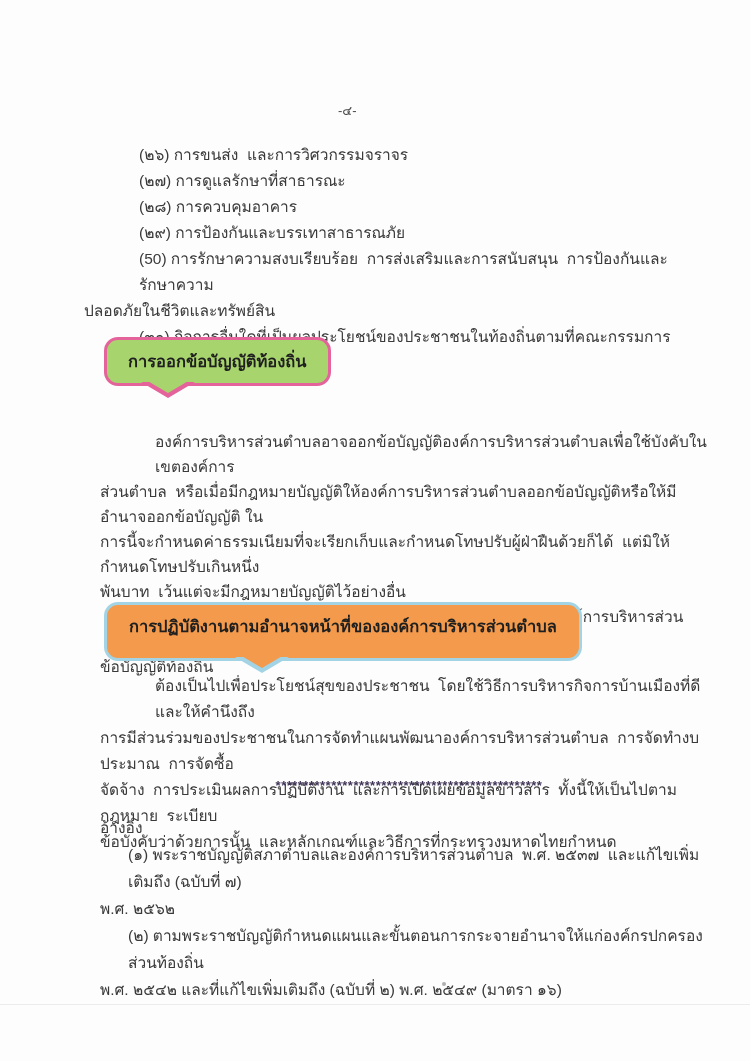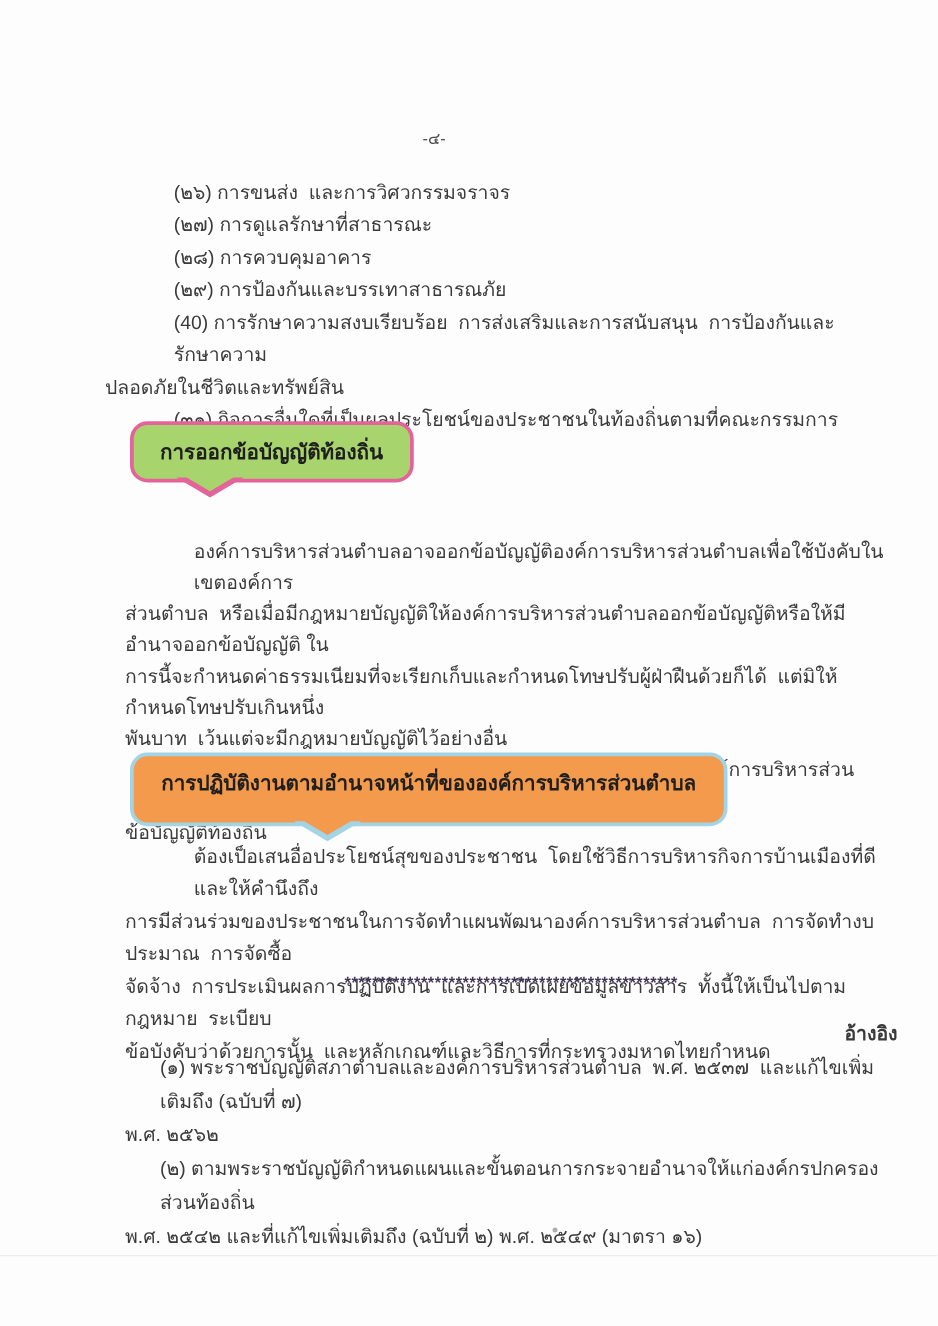--- a/index.html
+++ b/index.html
@@ -40,39 +40,39 @@
   .ordinance-paras{position:absolute;left:100px;top:408px;width:618px;
                    font-size:15.5px;line-height:25px;margin-top:21px;}
   .performance-para{position:absolute;left:100px;top:673px;width:618px;
                     font-size:15.5px;line-height:26px;}
 
   .divider{position:absolute;left:100px;top:778px;width:618px;text-align:center;
            color:var(--divider-color);font-size:13px;letter-spacing:0.5px;font-weight:bold;}
 
   .references{position:absolute;left:100px;top:814px;width:618px;
               font-size:15.5px;line-height:27px;}
-  .ref-heading{font-weight:bold;text-align:right;}
+  .ref-heading{font-weight:normal;}
 
   .speck{position:absolute;left:442px;top:982px;width:4px;height:4px;
          background:#9a9a9a;border-radius:50%;opacity:.8;}
   .scan-line{position:absolute;left:0;top:1004px;width:750px;height:1px;background:#ececec;}
 </style>
 </head>
 <body>
 
 <div class="page">
 
   <div class="page-number">-๔-</div>
 
   <div class="duties-list">
     <div class="line ind">(๒๖) การขนส่ง  และการวิศวกรรมจราจร</div>
     <div class="line ind">(๒๗) การดูแลรักษาที่สาธารณะ</div>
     <div class="line ind">(๒๘) การควบคุมอาคาร</div>
     <div class="line ind">(๒๙) การป้องกันและบรรเทาสาธารณภัย</div>
-    <div class="line ind">(40) การรักษาความสงบเรียบร้อย  การส่งเสริมและการสนับสนุน  การป้องกันและรักษาความ</div>
+    <div class="line ind">(50) การรักษาความสงบเรียบร้อย  การส่งเสริมและการสนับสนุน  การป้องกันและรักษาความ</div>
     <div class="line">ปลอดภัยในชีวิตและทรัพย์สิน</div>
     <div class="line ind">(๓๑) กิจการอื่นใดที่เป็นผลประโยชน์ของประชาชนในท้องถิ่นตามที่คณะกรรมการกำหนด</div>
   </div>
 
   <div class="callout callout-green">
     <span class="label">การออกข้อบัญญัติท้องถิ่น</span>
     <div class="tail-b"></div>
     <div class="tail-f"></div>
   </div>
 
@@ -85,21 +85,21 @@
     <div class="line">ข้อบัญญัติท้องถิ่น</div>
   </div>
 
   <div class="callout callout-orange">
     <span class="label">การปฏิบัติงานตามอำนาจหน้าที่ขององค์การบริหารส่วนตำบล</span>
     <div class="tail-b"></div>
     <div class="tail-f"></div>
   </div>
 
   <div class="performance-para">
-    <div class="line ind">ต้องเป็อเสนอื่อประโยชน์สุขของประชาชน  โดยใช้วิธีการบริหารกิจการบ้านเมืองที่ดี  และให้คำนึงถึง</div>
+    <div class="line ind">ต้องเป็นไปเพื่อประโยชน์สุขของประชาชน  โดยใช้วิธีการบริหารกิจการบ้านเมืองที่ดี  และให้คำนึงถึง</div>
     <div class="line">การมีส่วนร่วมของประชาชนในการจัดทำแผนพัฒนาองค์การบริหารส่วนตำบล  การจัดทำงบประมาณ  การจัดซื้อ</div>
     <div class="line">จัดจ้าง  การประเมินผลการปฏิบัติงาน  และการเปิดเผยข้อมูลข่าวสาร  ทั้งนี้ให้เป็นไปตามกฎหมาย  ระเบียบ</div>
     <div class="line">ข้อบังคับว่าด้วยการนั้น  และหลักเกณฑ์และวิธีการที่กระทรวงมหาดไทยกำหนด</div>
   </div>
 
   <div class="divider">************************************************</div>
 
   <div class="references">
     <div class="line ref-heading">อ้างอิง</div>
     <div class="line ind-sm">(๑) พระราชบัญญัติสภาตำบลและองค์การบริหารส่วนตำบล  พ.ศ. ๒๕๓๗  และแก้ไขเพิ่มเติมถึง (ฉบับที่ ๗)</div>

